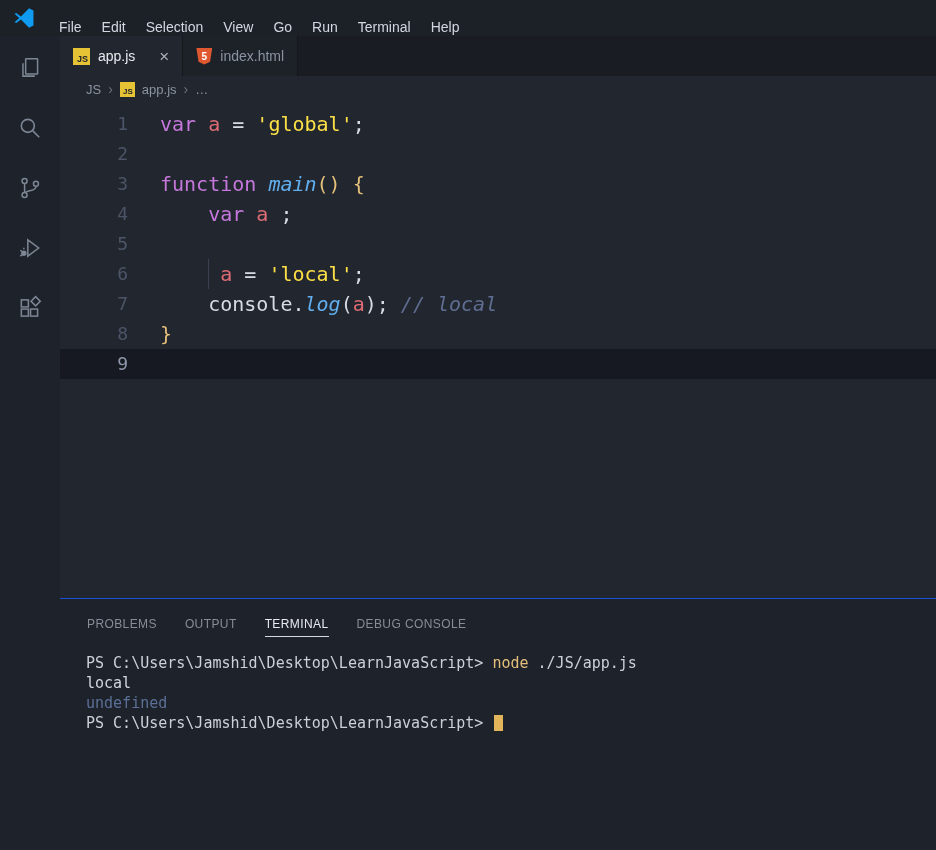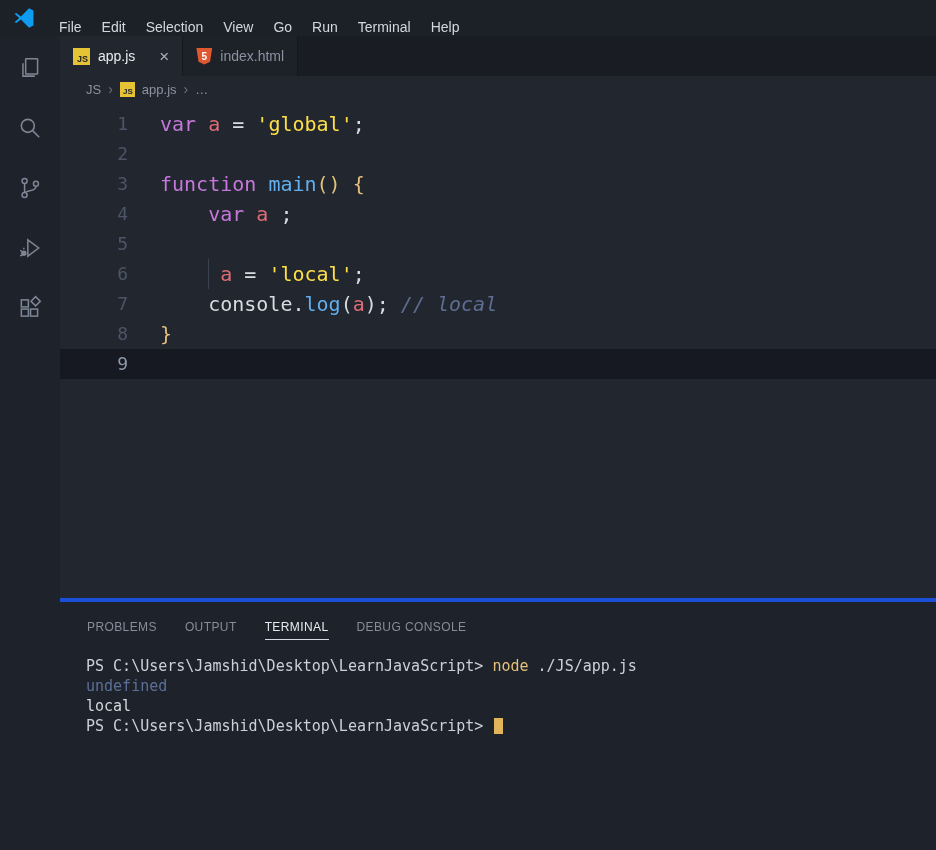--- a/index.html
+++ b/index.html
@@ -46,27 +46,27 @@
     font-family:"DejaVu Sans Mono", monospace; font-size:20px; line-height:30px; }
   .code-line { display:flex; height:30px; white-space:pre; }
   .code-line.current { background:rgba(3,6,12,0.38); }
   .line-num { width:100px; flex:none; padding-right:32px; text-align:right; color:#4c5568; font-size:18px; line-height:30px; }
   .current .line-num { color:#8f99ab; }
   .line-code { flex:1; position:relative; }
   .line-code.guide::before { content:""; position:absolute; left:4ch; top:0; bottom:0; border-left:1px solid #3a4150; }
   .tk-kw { color:#c678dd; }
   .tk-vr { color:#e06c75; }
   .tk-st { color:#fde047; }
-  .tk-fn { color:#61afef; }
+  .tk-fn { color:#61afef;font-style:italic; }
   .tk-br { color:#e5c07b; }
   .tk-pl { color:#d7dbe2; }
   .tk-cm { color:#5e6d91; font-style:italic; }
 
   
-  .panel { height:252px; flex:none; background:#1e222a; border-top:4px solid #1d4ed8; display:flex; flex-direction:column; }
+  .panel { height:252px; flex:none; background:#1e222a; border-top:1px solid #1d4ed8; display:flex; flex-direction:column; }
   .panel-tabs { flex:none; height:42px; display:flex; align-items:flex-end; padding:0 0 4px 27px; }
   .panel-tab { font-size:12px; letter-spacing:0.4px; color:#868d99; margin-right:28px; padding-bottom:5px; border-bottom:1px solid transparent; cursor:default; white-space:nowrap; }
   .panel-tab.active { color:#e8eaef; border-bottom-color:#d4d8e0; }
   .terminal { flex:1; padding:12px 0 0 26px; font-family:"DejaVu Sans Mono", monospace; font-size:15px; line-height:20px; }
   .term-line { height:20px; white-space:pre; }
   .tt-pr  { color:#ccd1d9; }
   .tt-cmd { color:#e5c07b; }
   .tt-dim { color:#5c7097; }
   .tt-out { color:#d3d7de; }
   .term-cursor { display:inline-block; width:9px; height:16px; background:#e2b55b; vertical-align:-3px; margin-left:2px; }
@@ -175,22 +175,22 @@
       <div class="panel">
         <div class="panel-tabs">
             <div class="panel-tab">PROBLEMS</div>
             <div class="panel-tab">OUTPUT</div>
             <div class="panel-tab active">TERMINAL</div>
             <div class="panel-tab">DEBUG CONSOLE</div>
           </div>
         <div class="terminal">
           <div>
               <div class="term-line"><span class="tt-pr">PS C:\Users\Jamshid\Desktop\LearnJavaScript&gt; </span><span class="tt-cmd">node</span><span class="tt-pr"> ./JS/app.js</span></div>
+              <div class="term-line"><span class="tt-out">local</span></div>
               <div class="term-line"><span class="tt-dim">undefined</span></div>
-              <div class="term-line"><span class="tt-out">local</span></div>
               <div class="term-line"><span class="tt-pr">PS C:\Users\Jamshid\Desktop\LearnJavaScript&gt; </span><span class="term-cursor"></span></div>
             </div>
         </div>
       </div>
 
     </div>
   </div>
 </div>
 
 </body></html>

